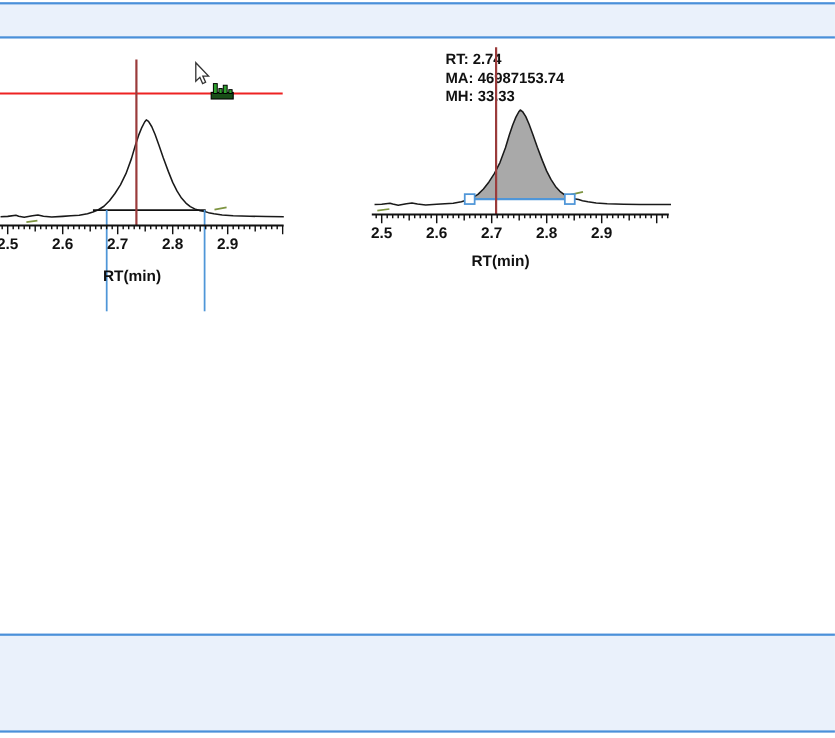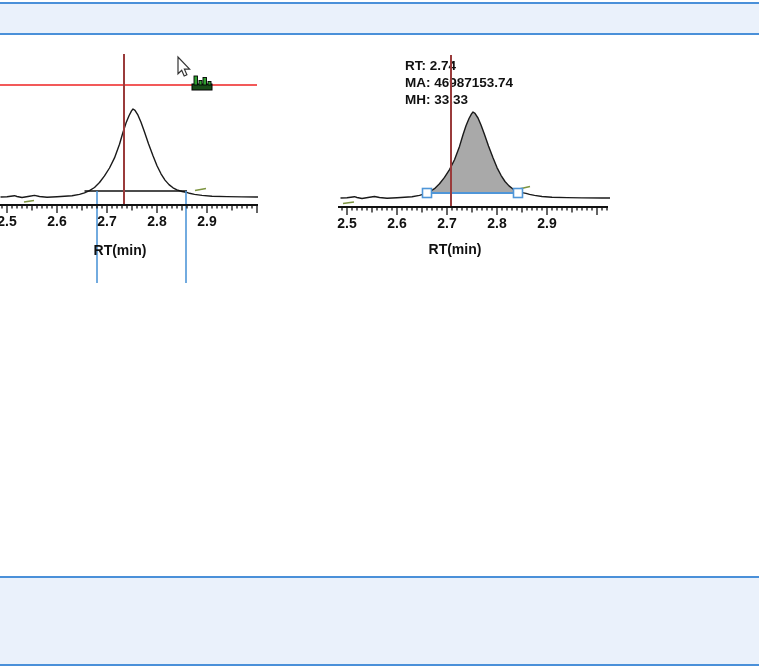--- a/index.html
+++ b/index.html
@@ -8,21 +8,21 @@
     background:#ffffff;font-family:"Liberation Sans",sans-serif;
   }
   .banner{
     position:absolute;left:0;right:0;box-sizing:border-box;
     background:#eaf1fb;border-top:2px solid #4a90d9;border-bottom:2px solid #4a90d9;
   }
   #top-banner{top:2px;height:33px;}
   #bottom-banner{top:576px;height:90px;}
   .chart{position:absolute;}
   #chart-left{left:0;top:40px;width:258px;height:250px;}
-  #chart-right{left:330px;top:40px;width:280px;height:220px;}
+  #chart-right{left:330px;top:28px;width:280px;height:220px;}
   svg{display:block;}
 </style>
 </head>
 <body>
 
 <div id="top-banner" class="banner"></div>
 
 <div id="chart-left" class="chart">
   <svg id="svg-left" width="258" height="250" viewBox="0 0 258 250">
       <line x1="0" y1="45" x2="257" y2="45" stroke="#ee2222" stroke-width="1.6"></line>

